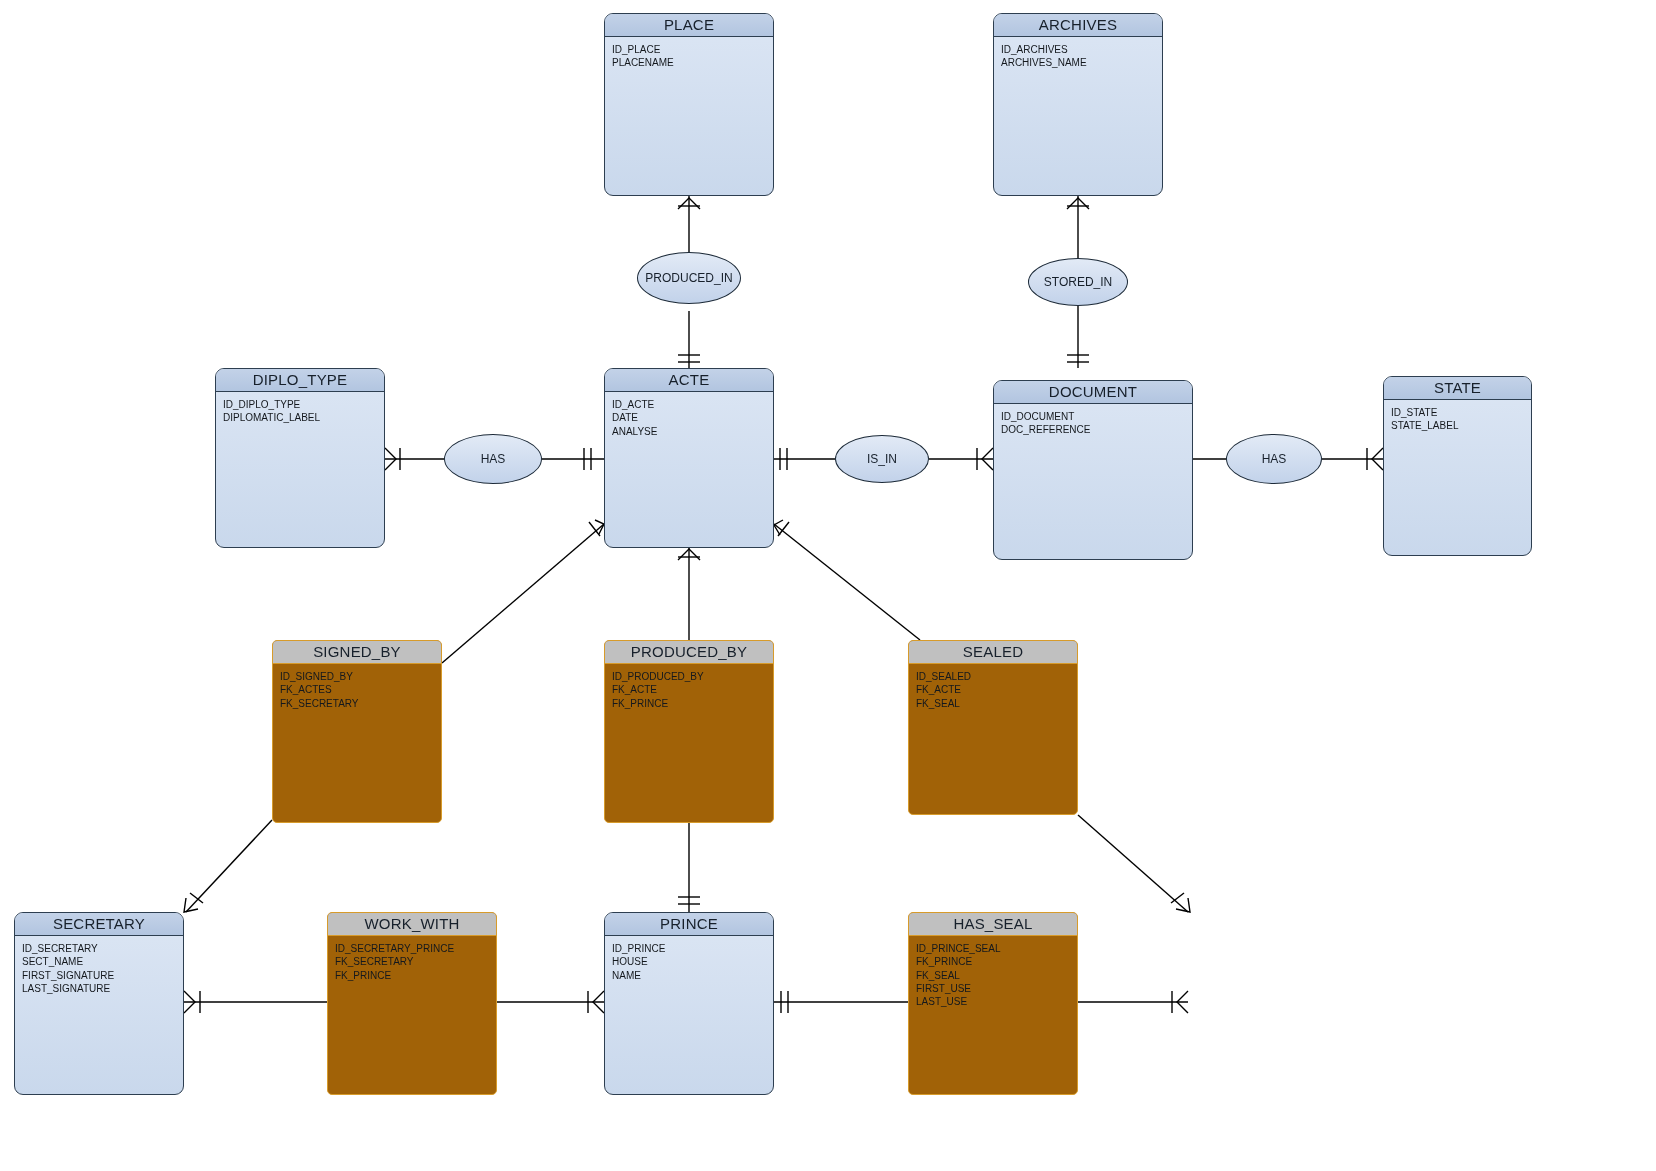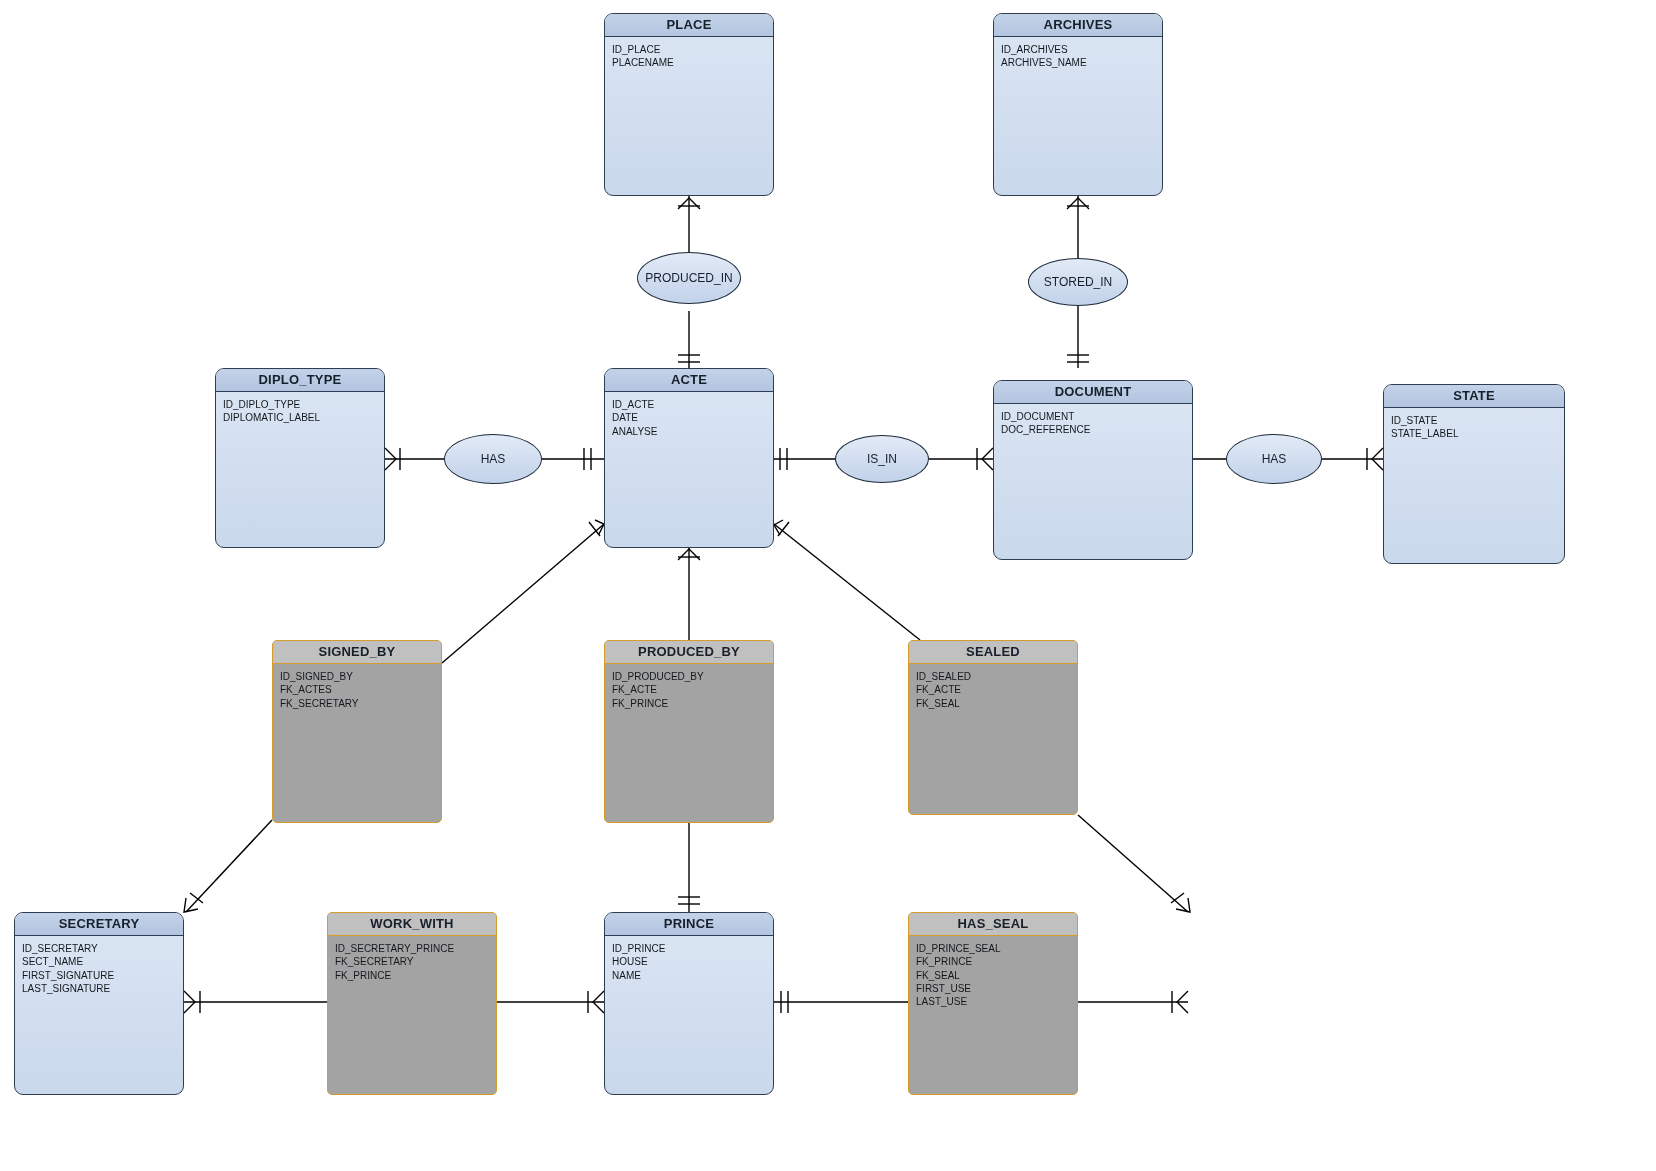--- a/index.html
+++ b/index.html
@@ -15,41 +15,40 @@
     border:1px solid #2d3e50;
     border-radius:9px;
     background:linear-gradient(180deg,#dce6f4 0%,#c9d8ec 100%);
     overflow:hidden;
     z-index:3;
   }
   .entity .hdr{
     height:22px;
     line-height:22px;
     text-align:center;
-    font-size:13px;
+    font-size:15px;
     color:#17202b;
     background:linear-gradient(180deg,#c3d2e8 0%,#b2c5e0 100%);
     border-bottom:1px solid #2d3e50;
     letter-spacing:.2px;
     white-space:nowrap;
-    font-weight:bold;
   }
   .entity .attrs{
     padding:6px 7px 0 7px;
     font-size:10px;
     line-height:13.3px;
     color:#14181d;
     white-space:nowrap;
   }
 
   
   .entity.assoc{
     border:1px solid #d79b2b;
     border-radius:5px;
-    background:#a3a3a3;
+    background:#a16207;
   }
   .entity.assoc .hdr{
     background:#c0c0c0;
     border-bottom:1px solid #d79b2b;
     color:#17202b;
   }
 
   
   .rel{
     position:absolute;
@@ -188,21 +187,21 @@
   </div>
 
   <div class="entity" style="left:993px;top:368px;width:200px;height:180px;margin-top:12px;">
     <div class="hdr">DOCUMENT</div>
     <div class="attrs">
       <div>ID_DOCUMENT</div>
       <div>DOC_REFERENCE</div>
     </div>
   </div>
 
-  <div class="entity" style="left:1383px;top:384px;width:182px;height:180px;">
+  <div class="entity" style="left:1383px;top:376px;width:149px;height:180px;">
     <div class="hdr">STATE</div>
     <div class="attrs">
       <div>ID_STATE</div>
       <div>STATE_LABEL</div>
     </div>
   </div>
 
   <div class="entity assoc" style="left:272px;top:640px;width:170px;height:183px;">
     <div class="hdr">SIGNED_BY</div>
     <div class="attrs">

